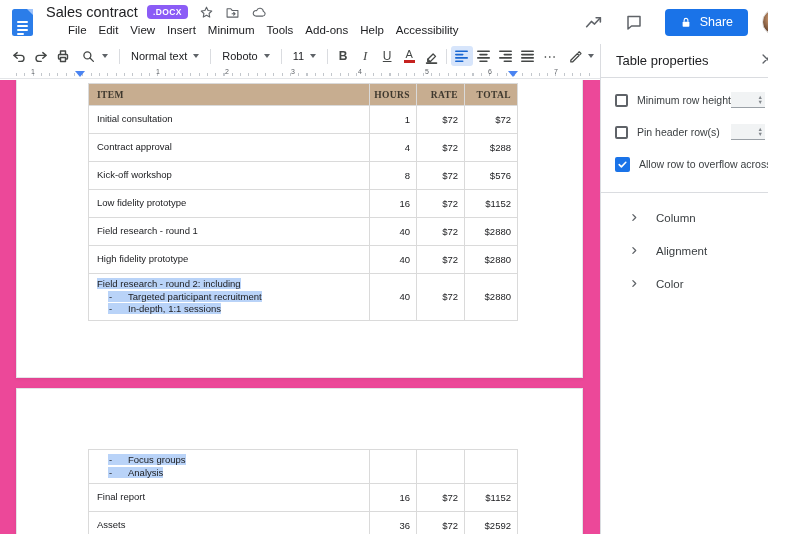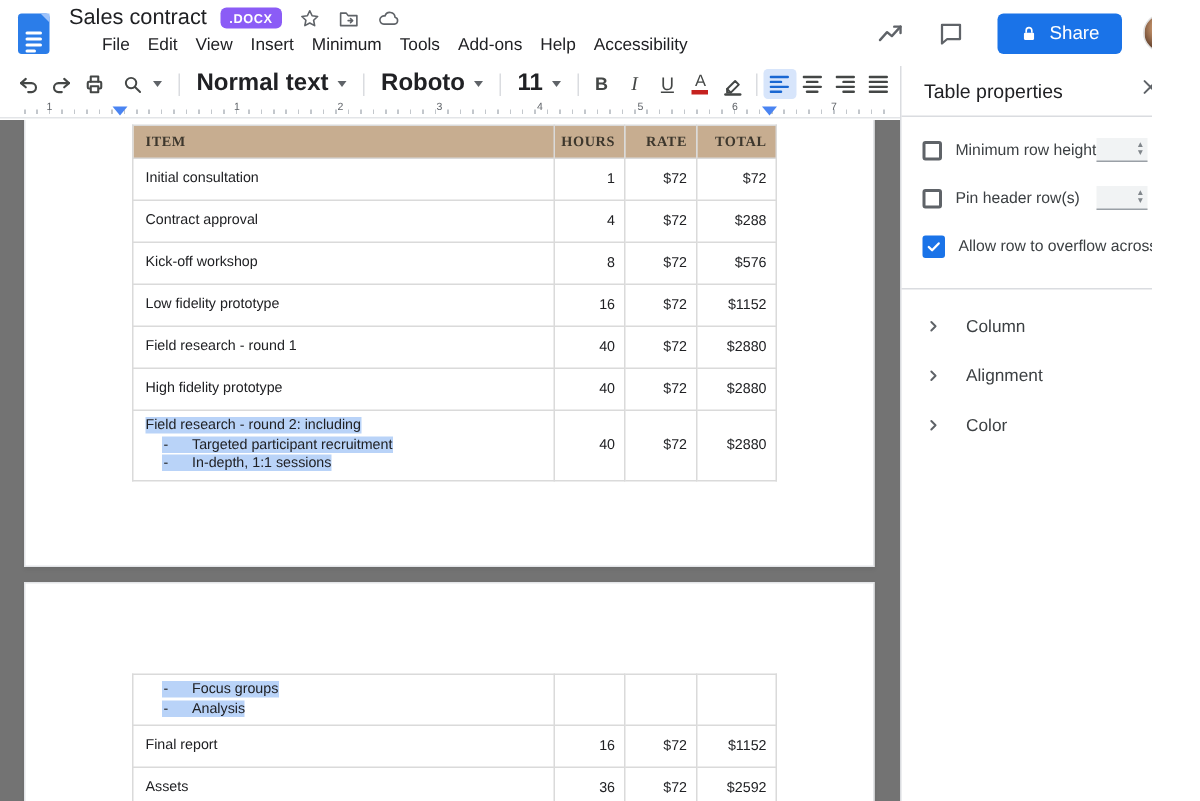--- a/index.html
+++ b/index.html
@@ -36,21 +36,21 @@
             border:1px solid #e0e0e0; }
 
   
   .toolbar { position:absolute; top:44px; left:0; width:600px; height:24px;
              display:flex; align-items:center; padding:0 6px 0 8px; background:#fff; }
   .ti { width:22px; height:20px; display:flex; align-items:center; justify-content:center;
         border-radius:3px; flex:0 0 auto; }
   .ti svg { display:block; }
   .sep { width:1px; height:15px; background:#dadce0; margin:0 4px; flex:0 0 auto; }
   .dd { display:flex; align-items:center; gap:6px; padding:0 7px; height:20px; }
-  .dd .lbl { font-size:16px; color:#202124; white-space:nowrap;font-weight:bold; }
+  .dd .lbl { font-size:11px; color:#202124; white-space:nowrap; }
   .caret { width:0; height:0; border-left:3.5px solid transparent; border-right:3.5px solid transparent;
            border-top:4px solid #5f6368; }
   .glyph { font-size:12px; color:#444746; }
   .glyph.b { font-weight:bold; }
   .glyph.i { font-family:"Liberation Serif",serif; font-style:italic; font-size:13px; }
   .glyph.u { text-decoration:underline; }
   .acolor { display:flex; flex-direction:column; align-items:center; line-height:10px; }
   .acolor .bar { width:11px; height:2.5px; background:#c5221f; margin-top:1px; }
   .align-bars rect { fill:#444746; }
   .ti.active { background:#d7e5fb; }
@@ -63,21 +63,21 @@
            border-bottom:1px solid #e3e5e8; }
   .ruler .ticks { position:absolute; left:16px; right:10px; bottom:2px; height:3px;
                   background:repeating-linear-gradient(to right,#c3c7cc 0,#c3c7cc 1px,transparent 1px,transparent 8.3px); }
   .ruler .num { position:absolute; top:0px; font-size:7px; color:#5f6368; transform:translateX(-50%); }
   .ruler .marker { position:absolute; top:3px; width:0; height:0;
                    border-left:5px solid transparent; border-right:5px solid transparent;
                    border-top:6px solid #4a84f2; }
 
   
   .doc-area { position:absolute; top:80px; left:0; width:600px; height:454px;
-              background:#737373; overflow:hidden; }
+              background:#ec4899; overflow:hidden; }
   .page { position:absolute; left:16px; width:567px; background:#fff;
           border:1px solid #e3e5e8; box-shadow:0 1px 3px rgba(0,0,0,.08); }
   .page1 { top:-2px; height:300px; }
   .page2 { top:308px; height:240px; }
 
   table.doc-table { border-collapse:collapse; margin-left:71px; table-layout:fixed; width:429px; }
   .page1 table.doc-table { margin-top:4px; }
   .page2 table.doc-table { margin-top:60px; }
   .doc-table th, .doc-table td { border:1px solid #dadada; font-weight:normal; }
   .doc-table th { background:#c7ad90; color:#3d372d; font-family:"Liberation Serif",serif;
@@ -106,21 +106,21 @@
   .cbx.checked { border:none; width:15px; height:15px; background:#1a73e8; border-radius:2px;
                  display:flex; align-items:center; justify-content:center; }
   .sb-opt-label { font-size:10.5px; color:#3c4043; margin-left:9px; white-space:nowrap; }
   .spin-wrap { margin-left:auto; display:flex; align-items:center; }
   .spin-box { width:34px; height:16px; background:#f1f3f4; border-bottom:1px solid #9aa0a6;
               display:flex; align-items:center; justify-content:flex-end; }
   .spin-arrows { display:flex; flex-direction:column; align-items:center; margin-right:2px; }
   .spin-arrows span { font-size:5.5px; line-height:4.5px; color:#80868b; }
   .unit { font-size:9px; color:#80868b; margin-left:5px; min-width:20px; }
   .sb-divider { border-top:1px solid #dadce0; margin-top:12px; }
-  .sb-collapsed { margin-top:8px; }
+  .sb-collapsed { margin-top:8px;padding-left:12px; }
   .sb-collapsed .sb-section-head { height:33px; }
   svg.stroke { fill:none; stroke:#5f6368; stroke-width:1.6; stroke-linecap:round; stroke-linejoin:round; }
   svg.tool { fill:none; stroke:#444746; stroke-width:1.4; stroke-linecap:round; stroke-linejoin:round; }
 </style>
 </head>
 <body>
 
 <div class="app">
 
   <header class="titlebar">

